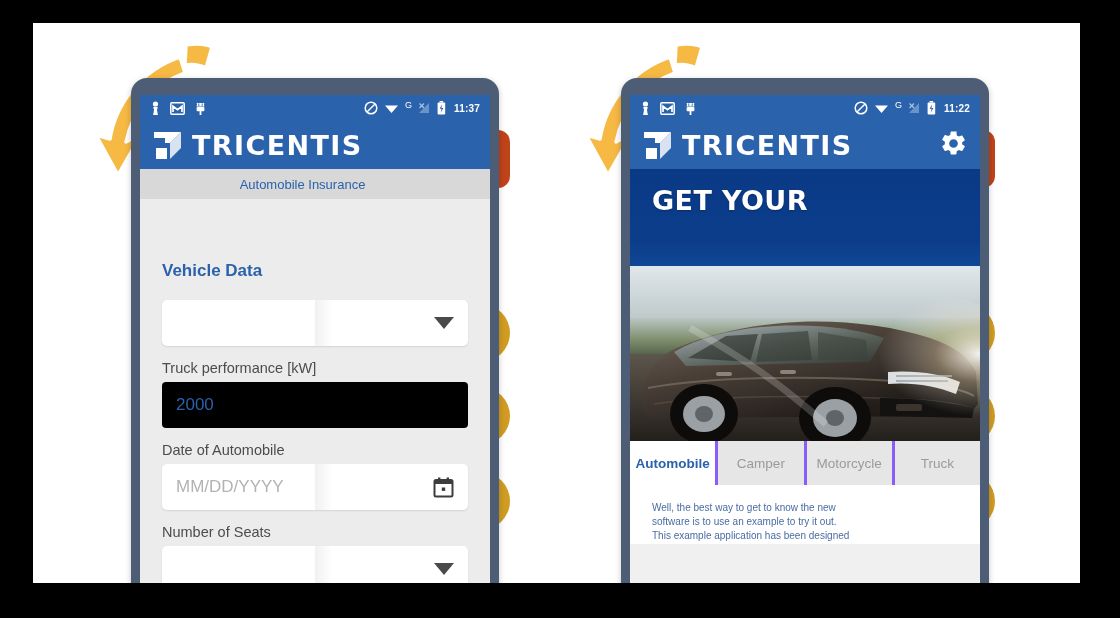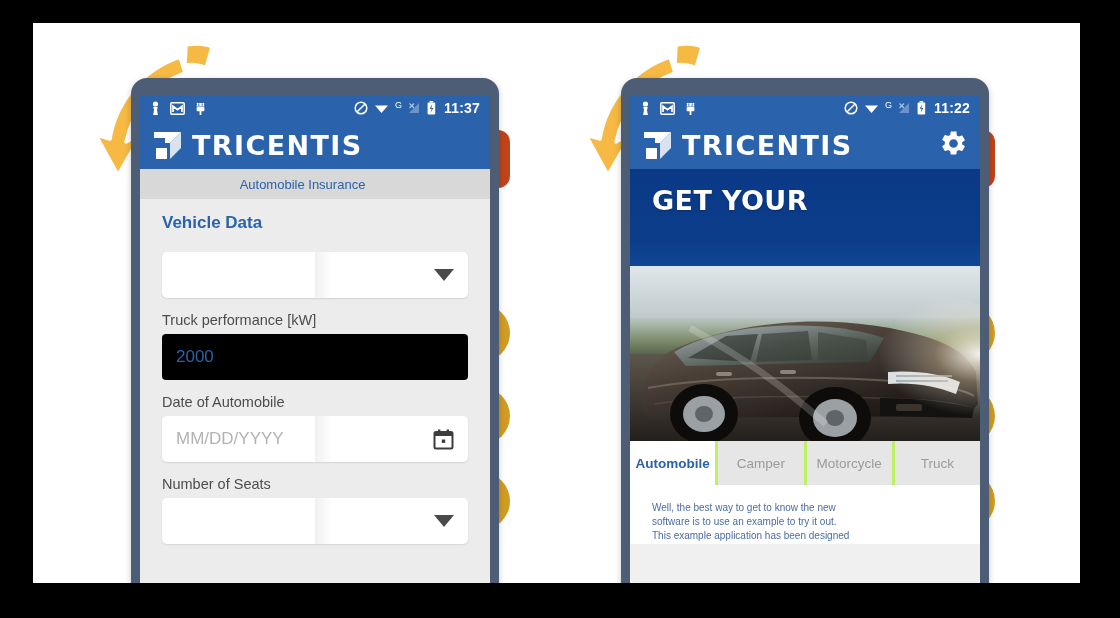--- a/index.html
+++ b/index.html
@@ -74,21 +74,21 @@
     height: 26px;
     background: #2a62ab;
     display: flex;
     align-items: center;
     padding: 0 10px;
     color: #ffffff;
     font-size: 11.5px;
   }
   .sb-left { display: flex; align-items: center; gap: 9px; }
   .sb-right { margin-left: auto; display: flex; align-items: center; gap: 6px; }
-  .sb-time { font-size: 14px; font-weight: bold; letter-spacing: .2px; margin-left: 2px; }
+  .sb-time { font-size: 10px; font-weight: bold; letter-spacing: .2px; margin-left: 2px; }
 
   
   .appbar {
     height: 48px;
     background: #2a62ab;
     display: flex;
     align-items: center;
     padding: 0 12px;
     text-align: center;
   }
@@ -118,20 +118,21 @@
   .formarea {
     background: #ececec;
     padding: 14px 22px 0 22px;
     height: calc(100% - 104px);
   }
   .section-title {
     color: #2a62ab;
     font-size: 17px;
     font-weight: bold;
     margin-bottom: 19px;
+    margin-top: 48px;
   }
   .field-label {
     font-size: 14.5px;
     color: #4c4c4c;
     margin-bottom: 6px;
   }
   .field-group { margin-bottom: 14px; }
   .input-box {
     height: 46px;
     background: #ffffff;
@@ -189,21 +190,21 @@
     letter-spacing: .4px;
     z-index: 4;
     text-shadow: 0 1px 2px rgba(0,0,0,.25);
     font-family: "DejaVu Sans", sans-serif;
   }
   .hero-car { position: absolute; left: 0; bottom: 0; z-index: 3; }
 
   .tabs {
     display: flex;
     height: 44px;
-    background: #bef264;
+    background: #8b5cf6;
     gap: 3px;
   }
   .tab {
     flex: 1;
     display: flex;
     align-items: center;
     justify-content: center;
     font-size: 13.5px;
     color: #9a9a9a;
     background: #e6e6e6;

